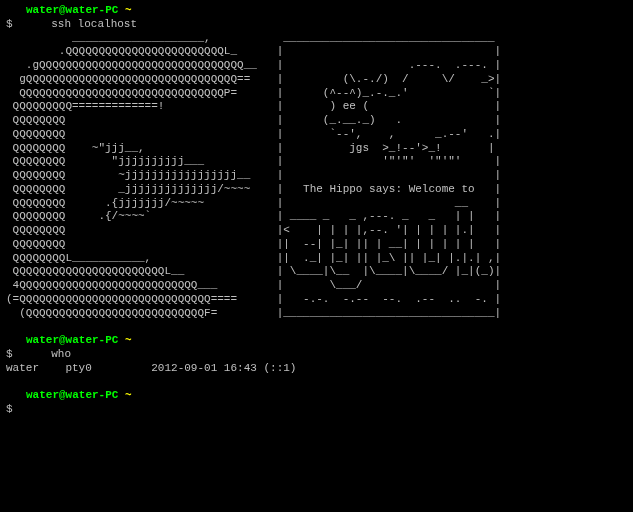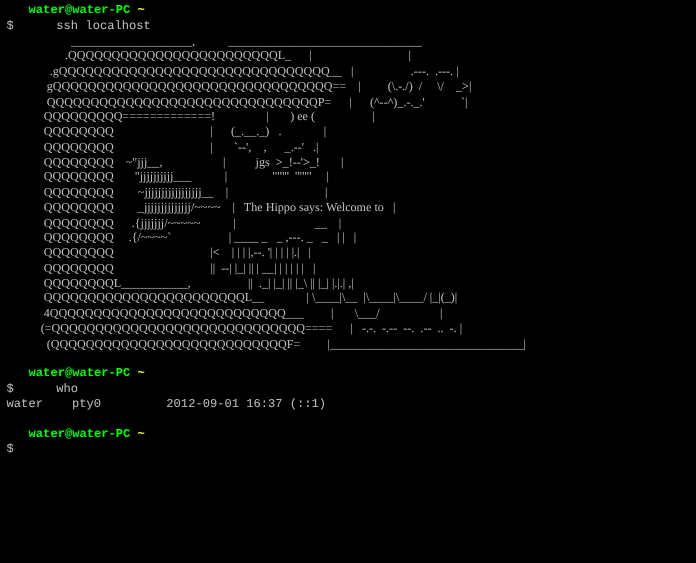--- a/index.html
+++ b/index.html
@@ -33,22 +33,21 @@
     .dollar {
       color: #c0c0c0;
     }
     .cmd {
       color: #c0c0c0;
       margin-left: 32px;
     }
     .ascii-block {
       white-space: pre;
       color: #c0c0c0;
-      font-family: Liberation Serif, serif;
-      margin-left: 31px;
+      font-family: Liberation Mono, monospace;
     }
     .output {
       white-space: pre;
       color: #c0c0c0;
     }
     .blankline {
       height: 1.25em;
     }
   </style>
 </head>
@@ -77,18 +76,18 @@
  QQQQQQQQQQQQQQQQQQQQQQQL__              | \____|\__  |\____|\____/ |_|(_)|
  4QQQQQQQQQQQQQQQQQQQQQQQQQQQ___         |       \___/                    |
 (=QQQQQQQQQQQQQQQQQQQQQQQQQQQQQ====      |   -.-.  -.--  --.  .--  ..  -. |
   (QQQQQQQQQQQQQQQQQQQQQQQQQQQF=         |________________________________|</div>
 
 <div class="blankline"></div>
 
 <div class="prompt-line"><span class="user-host">water@water-PC</span> <span class="tilde">~</span></div>
 <div class="prompt-line"><span class="dollar">$</span> <span class="cmd">who</span></div>
 
-<div class="output">water    pty0         2012-09-01 16:37 (::1)</div>
+<div class="output">water    pty0         2012-09-01 16:43 (::1)</div>
 
 <div class="blankline"></div>
 
 <div class="prompt-line"><span class="user-host">water@water-PC</span> <span class="tilde">~</span></div>
 <div class="prompt-line"><span class="dollar">$</span> <span class="cmd"></span></div>
 
 </body></html>

